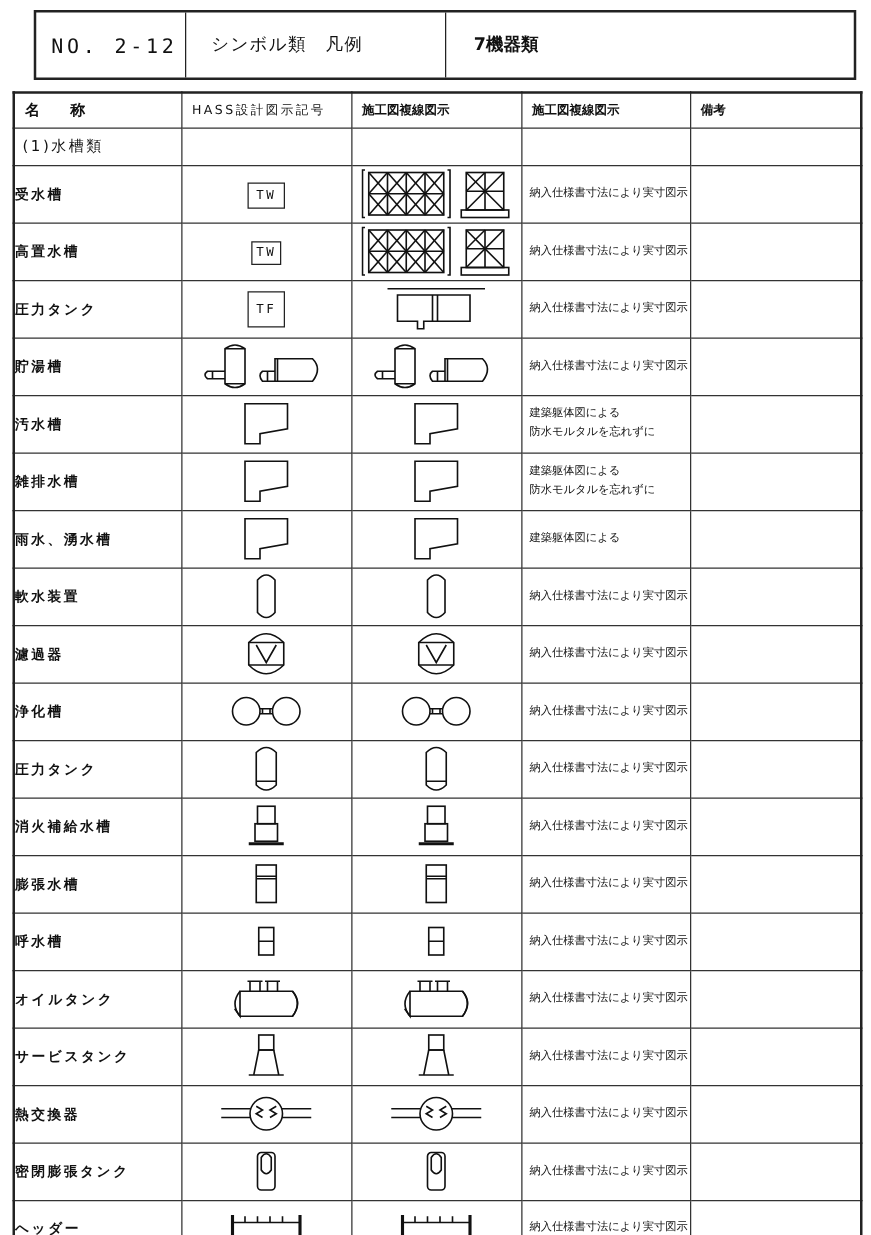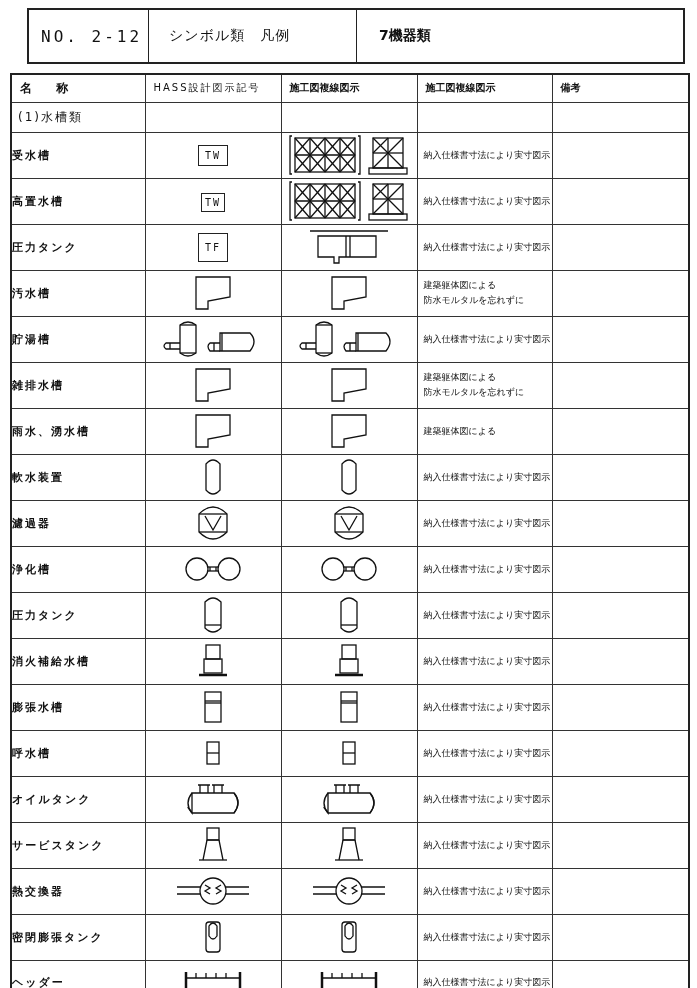--- a/index.html
+++ b/index.html
@@ -143,36 +143,20 @@
             <line x1="6" y1="4" x2="84" y2="4" fill="none" stroke="#111" stroke-width="1.3"></line>
             <path d="M14 9 H72 V30 H35 V36 H30 V30 H14 Z" fill="none" stroke="#111" stroke-width="1.3"></path>
             <line x1="42" y1="9" x2="42" y2="30" fill="none" stroke="#111" stroke-width="1.3"></line>
             <line x1="46" y1="9" x2="46" y2="30" fill="none" stroke="#111" stroke-width="1.3"></line>
           </svg>
         </td>
         <td class="note" style="white-space:pre-line">納入仕様書寸法により実寸図示</td>
         <td></td>
       </tr>
       <tr class="item">
-        <td class="name">汚水槽</td>
-        <td class="sym">
-          <svg width="50" height="40">
-            <path d="M8 4 H42 V24 L20 28 V36 H8 Z" fill="none" stroke="#111" stroke-width="1.3"></path>
-          </svg>
-        </td>
-        <td class="sym">
-          <svg width="50" height="40">
-            <path d="M8 4 H42 V24 L20 28 V36 H8 Z" fill="none" stroke="#111" stroke-width="1.3"></path>
-          </svg>
-        </td>
-        <td class="note" style="white-space:pre-line">建築躯体図による
-防水モルタルを忘れずに</td>
-        <td></td>
-      </tr>
-      <tr class="item">
         <td class="name">貯湯槽</td>
         <td class="sym">
           <svg width="110" height="40">
             <path d="M22 6 Q30 0 38 6 V34 Q30 40 22 34 Z" fill="none" stroke="#111" stroke-width="1.3"></path>
             <line x1="22" y1="6" x2="38" y2="6" fill="none" stroke="#111" stroke-width="1.3"></line>
             <line x1="22" y1="34" x2="38" y2="34" fill="none" stroke="#111" stroke-width="1.3"></line>
             <path d="M22 24 H8 Q4 27 8 30 H22 M12 24 V30" fill="none" stroke="#111" stroke-width="1.3"></path>
             <path d="M62 14 H92 Q100 22 92 32 H62 Z" fill="none" stroke="#111" stroke-width="1.3"></path>
             <line x1="64" y1="14" x2="64" y2="32" fill="none" stroke="#111" stroke-width="1.3"></line>
             <path d="M62 24 H52 Q48 27 52 32 H62 M56 24 V32" fill="none" stroke="#111" stroke-width="1.3"></path>
@@ -186,20 +170,36 @@
             <path d="M22 24 H8 Q4 27 8 30 H22 M12 24 V30" fill="none" stroke="#111" stroke-width="1.3"></path>
             <path d="M62 14 H92 Q100 22 92 32 H62 Z" fill="none" stroke="#111" stroke-width="1.3"></path>
             <line x1="64" y1="14" x2="64" y2="32" fill="none" stroke="#111" stroke-width="1.3"></line>
             <path d="M62 24 H52 Q48 27 52 32 H62 M56 24 V32" fill="none" stroke="#111" stroke-width="1.3"></path>
           </svg>
         </td>
         <td class="note" style="white-space:pre-line">納入仕様書寸法により実寸図示</td>
         <td></td>
       </tr>
       <tr class="item">
+        <td class="name">汚水槽</td>
+        <td class="sym">
+          <svg width="50" height="40">
+            <path d="M8 4 H42 V24 L20 28 V36 H8 Z" fill="none" stroke="#111" stroke-width="1.3"></path>
+          </svg>
+        </td>
+        <td class="sym">
+          <svg width="50" height="40">
+            <path d="M8 4 H42 V24 L20 28 V36 H8 Z" fill="none" stroke="#111" stroke-width="1.3"></path>
+          </svg>
+        </td>
+        <td class="note" style="white-space:pre-line">建築躯体図による
+防水モルタルを忘れずに</td>
+        <td></td>
+      </tr>
+      <tr class="item">
         <td class="name">雑排水槽</td>
         <td class="sym">
           <svg width="50" height="40">
             <path d="M8 4 H42 V24 L20 28 V36 H8 Z" fill="none" stroke="#111" stroke-width="1.3"></path>
           </svg>
         </td>
         <td class="sym">
           <svg width="50" height="40">
             <path d="M8 4 H42 V24 L20 28 V36 H8 Z" fill="none" stroke="#111" stroke-width="1.3"></path>
           </svg>

